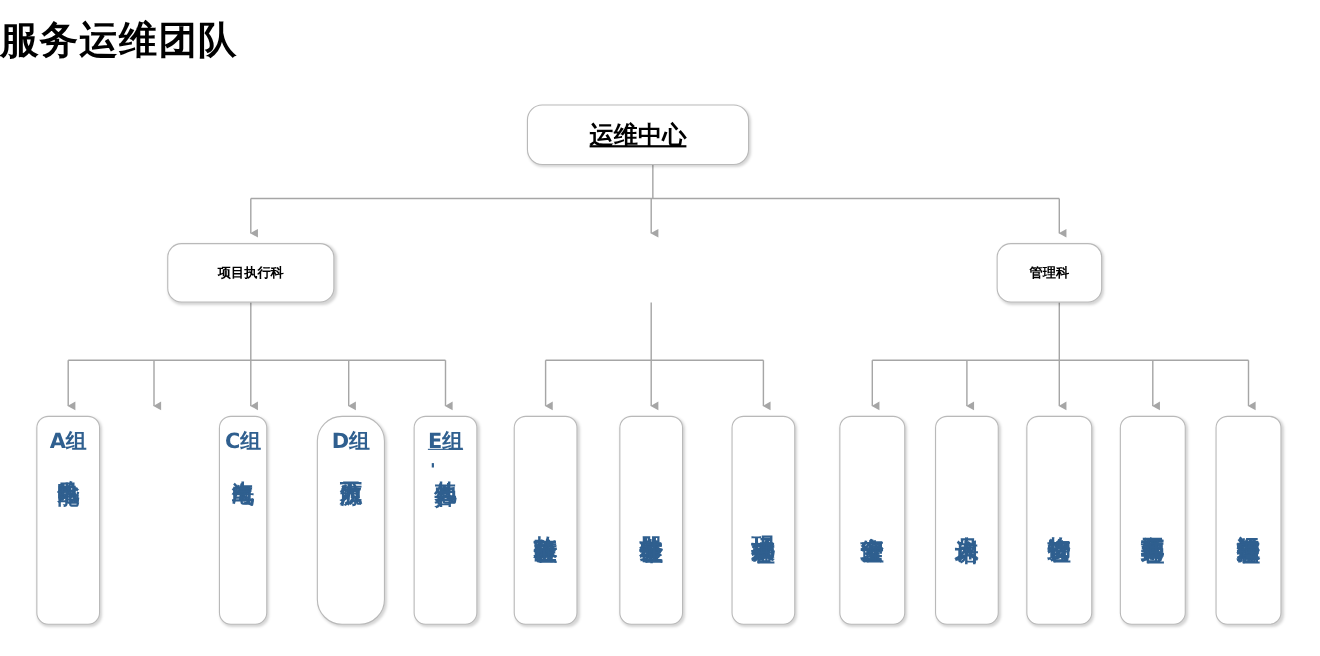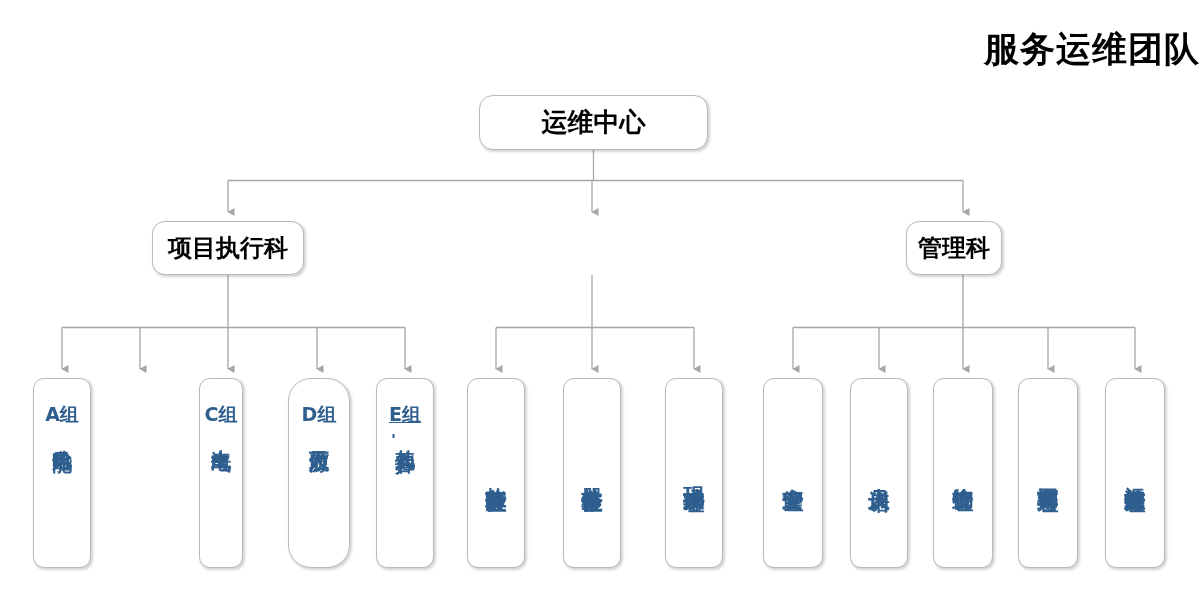--- a/index.html
+++ b/index.html
@@ -15,23 +15,23 @@
     width: 1200px;
     height: 596px;
     background: #ffffff;
     overflow: hidden;
   }
 
   
   #chart-title {
     position: absolute;
     left: 0;
-    top: 26px;
+    top: 14px;
     width: 1200px;
-    text-align: right;
+    text-align: left;
     font-size: 35px;
     font-weight: bold;
     color: #000000;
     letter-spacing: 1px;
     line-height: 46px;
     white-space: nowrap;
   }
 
   
   #connectors {
@@ -58,41 +58,42 @@
 
   
   .node.dark-label {
     color: #000000;
     font-weight: bold;
     white-space: nowrap;
   }
   #node-root {
     left: 479px;
     top: 95px;
-    width: 229px;
+    width: 202px;
     height: 55px;
-    font-size: 26px;
+    font-size: 22px;
     border-radius: 14px;
+    text-decoration: underline;
   }
   .dept {
     height: 54px;
-    font-size: 24px;
+    font-size: 12px;
   }
   #dept-0 { left: 152px; top: 221px; width: 152px; }
   #dept-1 { left: 514px; top: 221px; width: 156px; }
   #dept-2 { left: 906px; top: 221px; width: 96px; }
 
   
   .leaf {
     top: 378px;
     height: 190px;
     border-radius: 11px;
     flex-direction: column;
     justify-content: flex-start;
-    padding-top: 24px;
+    padding-top: 11px;
     color: #2f5f8f;
     font-weight: bold;
   }
   .leaf .group-tag {
     font-size: 19px;
     line-height: 22px;
     white-space: nowrap;
     margin-bottom: 9px;
   }
   .leaf .vert-label {

